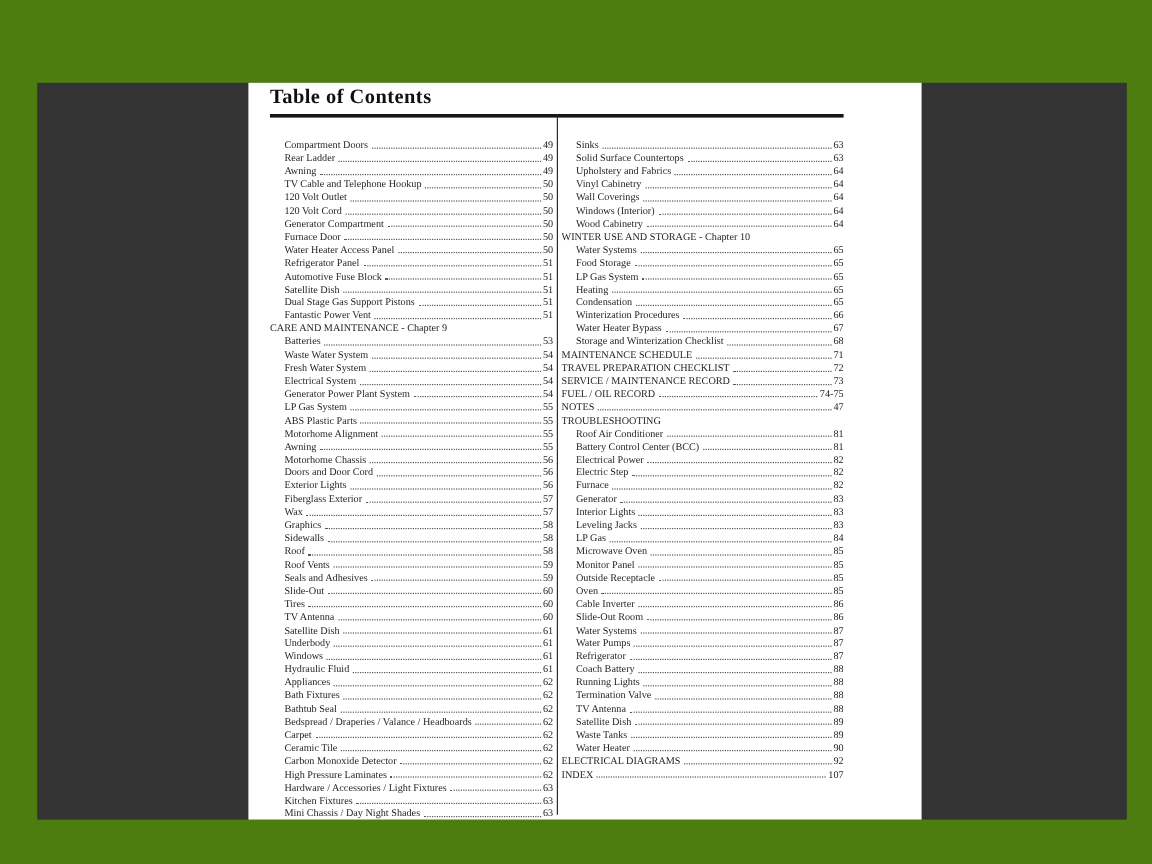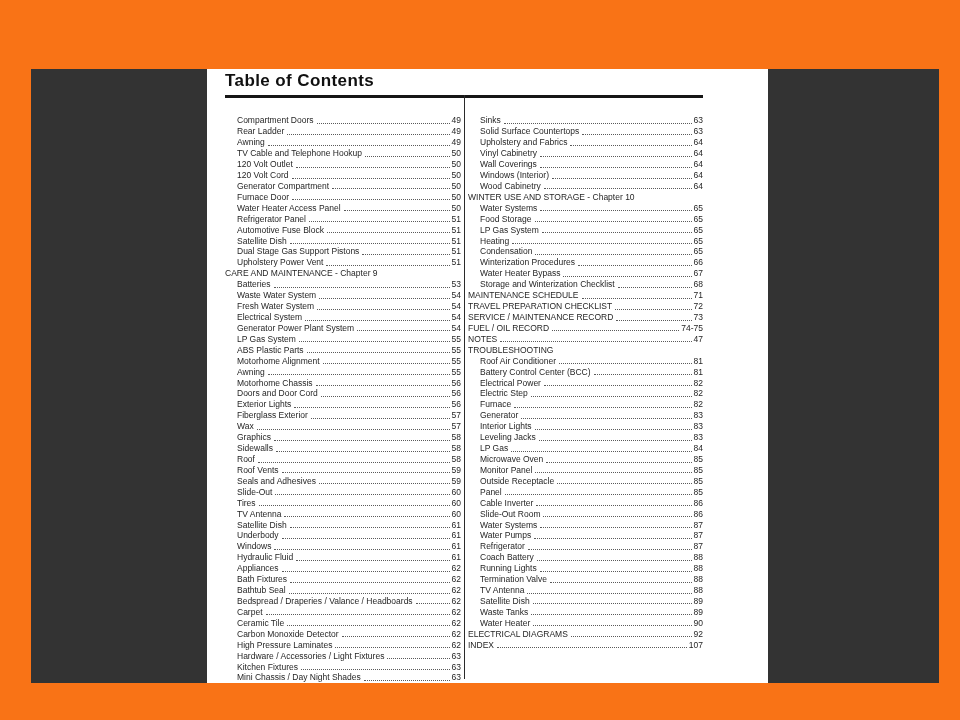--- a/index.html
+++ b/index.html
@@ -1,21 +1,21 @@
 <!DOCTYPE html>
 <html><head>
 <meta charset="utf-8">
 <style>
   html, body { margin: 0; padding: 0; background: #000; }
   #stage {
     position: relative;
     width: 960px; height: 720px;
-    background: #f97316;
+    background: #4d7c0f;
     overflow: hidden;
-    font-family: Liberation Sans, sans-serif;
+    font-family: Liberation Serif, serif;
   }
   #viewer-panel {
     position: absolute;
     left: 31px; top: 69px;
     width: 908px; height: 614px;
     background: #333333;
   }
   #doc-page {
     position: absolute;
     left: 207px; top: 69px;
@@ -137,21 +137,21 @@
           <span class="toc-label">Satellite Dish</span>
           <span class="leader"></span>
           <span class="toc-page">51</span>
         </div>
         <div class="toc-row indent">
           <span class="toc-label">Dual Stage Gas Support Pistons</span>
           <span class="leader"></span>
           <span class="toc-page">51</span>
         </div>
         <div class="toc-row indent">
-          <span class="toc-label">Upholstery Power Vent</span>
+          <span class="toc-label">Fantastic Power Vent</span>
           <span class="leader"></span>
           <span class="toc-page">51</span>
         </div>
         <div class="toc-row">
           <span class="toc-label">CARE AND MAINTENANCE - Chapter 9</span>
         </div>
         <div class="toc-row indent">
           <span class="toc-label">Batteries</span>
           <span class="leader"></span>
           <span class="toc-page">53</span>
@@ -498,21 +498,21 @@
           <span class="toc-label">Monitor Panel</span>
           <span class="leader"></span>
           <span class="toc-page">85</span>
         </div>
         <div class="toc-row indent">
           <span class="toc-label">Outside Receptacle</span>
           <span class="leader"></span>
           <span class="toc-page">85</span>
         </div>
         <div class="toc-row indent">
-          <span class="toc-label">Panel</span>
+          <span class="toc-label">Oven</span>
           <span class="leader"></span>
           <span class="toc-page">85</span>
         </div>
         <div class="toc-row indent">
           <span class="toc-label">Cable Inverter</span>
           <span class="leader"></span>
           <span class="toc-page">86</span>
         </div>
         <div class="toc-row indent">
           <span class="toc-label">Slide-Out Room</span>

